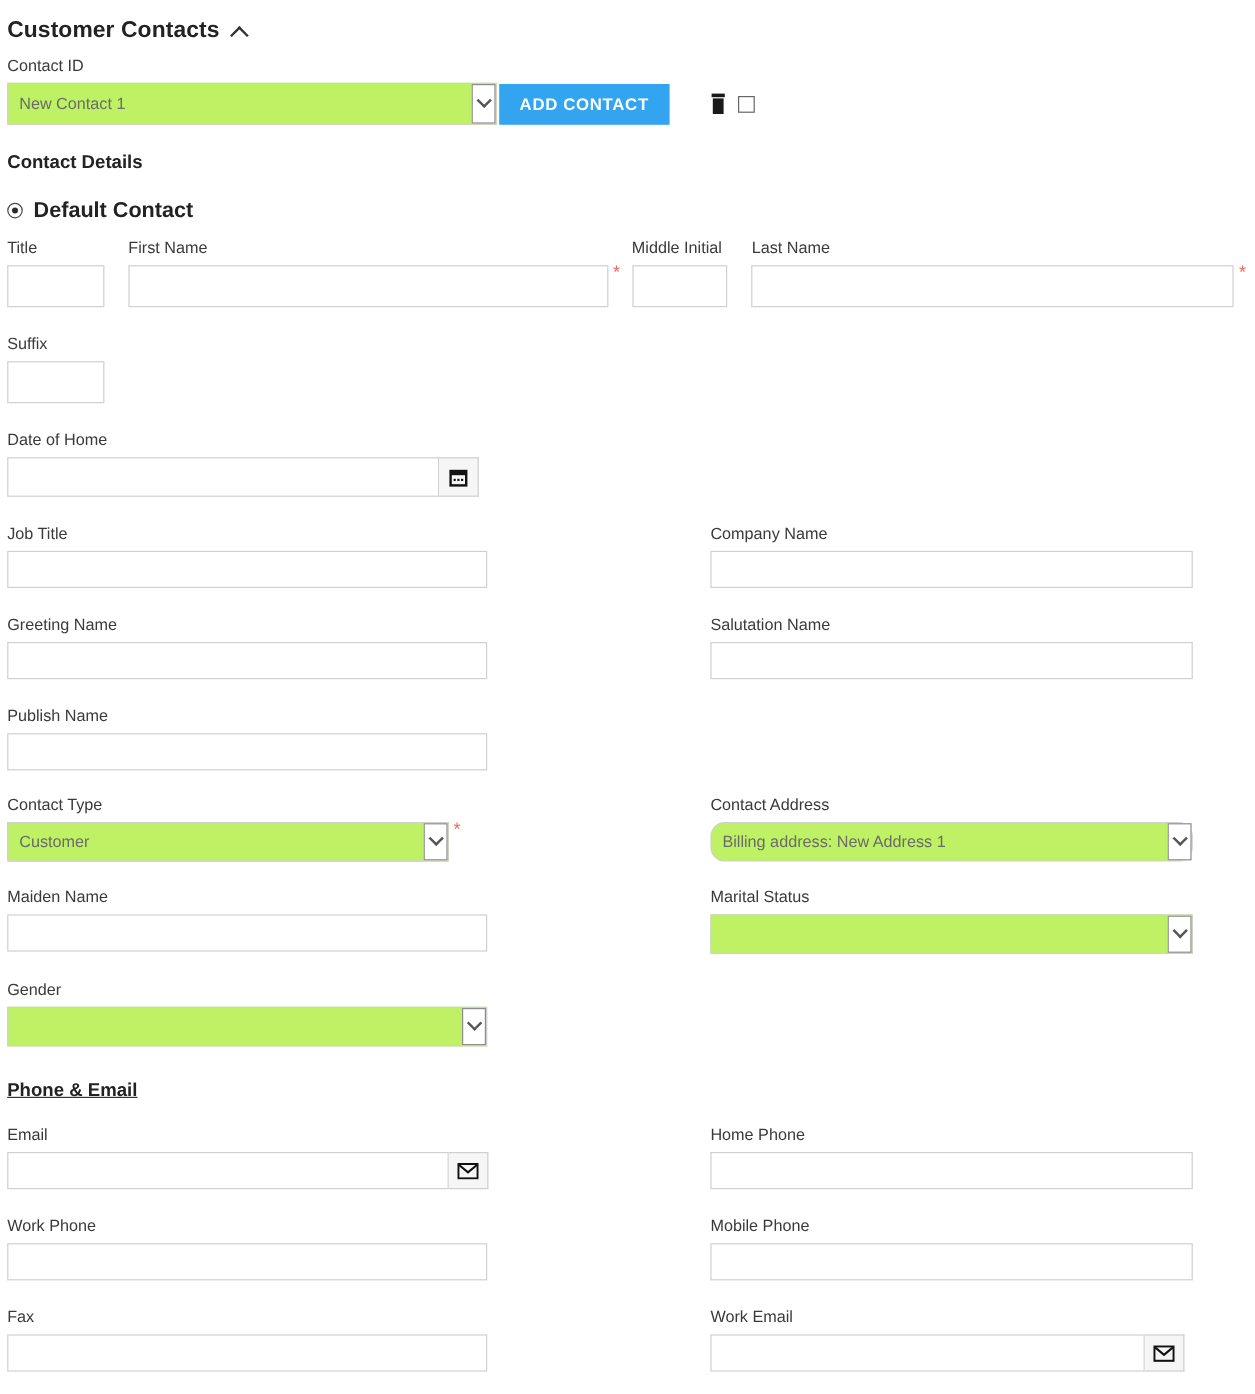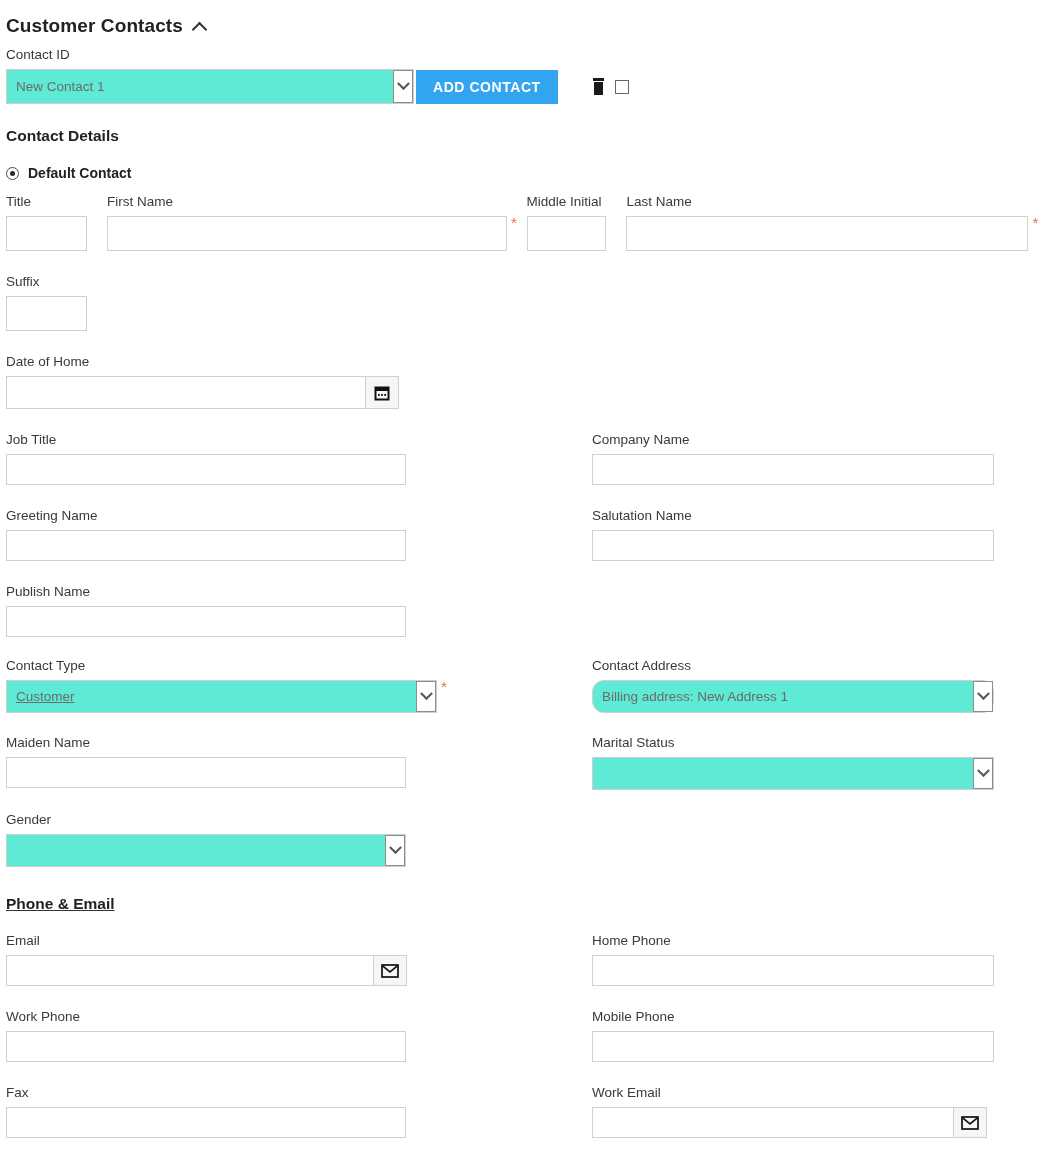--- a/index.html
+++ b/index.html
@@ -86,21 +86,21 @@
   }
 
   .sel-wrap {
     position: relative;
     display: inline-block;
     vertical-align: top;
   }
   .sel {
     height: 33px;
     border: 1px solid #cfcfcf;
-    background: #5eead4;
+    background: #bef264;
     font-family: "Liberation Sans", sans-serif;
     font-size: 13.5px;
     color: #6b6b6b;
     padding: 0 47px 0 9px;
     outline: none;
     -webkit-appearance: none;
     -moz-appearance: none;
     appearance: none;
     display: block;
   }
@@ -195,21 +195,21 @@
   }
   .radio-dot::after {
     content: "";
     position: absolute;
     left: 3px; top: 3px;
     width: 5px; height: 5px;
     border-radius: 50%;
     background: #2b2b2b;
   }
   .radio-label {
-    font-size: 14px;
+    font-size: 18px;
     font-weight: bold;
     color: #222;
   }
 
   
   .input-group { display: flex; align-items: stretch; }
   .adorn-btn {
     width: 33px;
     height: 31px;
     border: 1px solid #d0d0d0;
@@ -341,21 +341,21 @@
       <input class="txt" style="width: 400px;">
     </div>
     <div class="col-r"></div>
   </div>
 
   <div class="row2" style="margin-top:20px;">
     <div class="col-l">
       <label class="fld-label">Contact Type</label>
       <div class="fb">
         <div class="sel-wrap">
-          <select class="sel" style="width:431px;text-decoration:underline;">
+          <select class="sel" style="width:368px;">
             <option>Customer</option>
           </select>
           <span class="sel-arrow"></span>
         </div>
         <span class="req-star">*</span>
       </div>
     </div>
     <div class="col-r">
       <label class="fld-label">Contact Address</label>
       <div class="sel-wrap">

